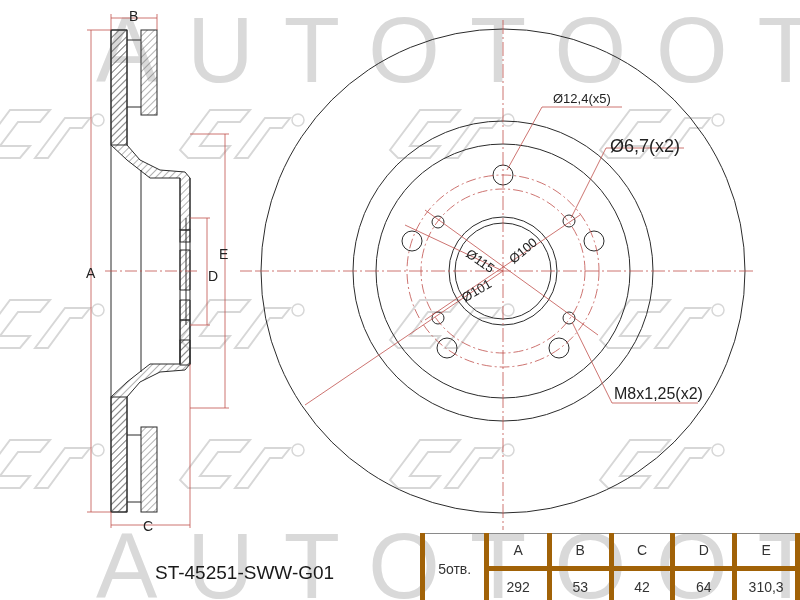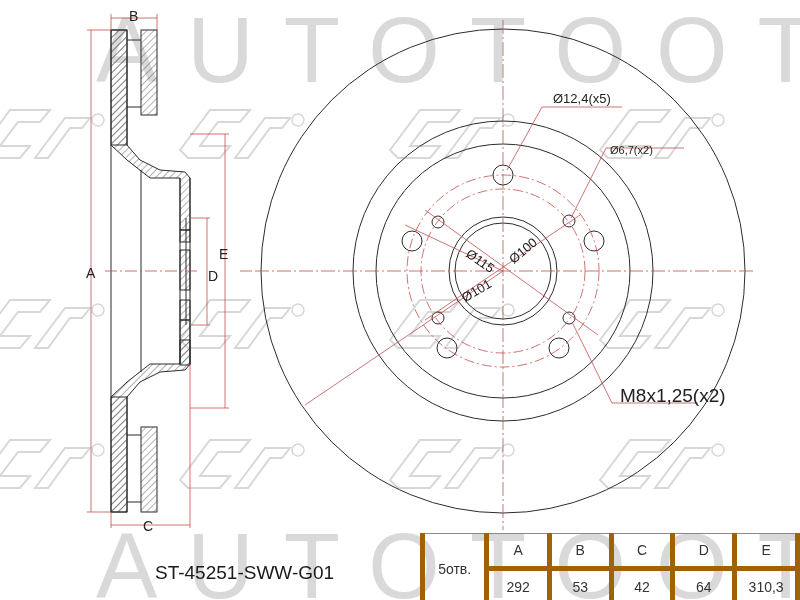--- a/index.html
+++ b/index.html
@@ -140,22 +140,22 @@
   </g>
 </svg>
 
 <span style="position:absolute; left:129px; top:8px; font-size:14px; color:#222;">B</span>
 <span style="position:absolute; left:86px; top:265px; font-size:14px; color:#222;">A</span>
 <span style="position:absolute; left:219px; top:246px; font-size:14px; color:#222;">E</span>
 <span style="position:absolute; left:208px; top:268px; font-size:14px; color:#222;">D</span>
 <span style="position:absolute; left:143px; top:518px; font-size:14px; color:#222;">C</span>
 
 <span style="position:absolute; left:543px; top:91px; font-size:13px; color:#222;margin-left:10px;">Ø12,4(x5)</span>
-<span style="position:absolute; left:610px; top:144px; font-size:11px; color:#222;text-align:right;">Ø6,7(x2)</span>
-<span style="position:absolute; left:614px; top:385px; font-size:19px; color:#222;margin-left:6px;">M8x1,25(x2)</span>
+<span style="position:absolute; left:610px; top:136px; font-size:18px; color:#222;text-align:right;">Ø6,7(x2)</span>
+<span style="position:absolute; left:614px; top:385px; font-size:16px; color:#222;">M8x1,25(x2)</span>
 <span style="position:absolute; left:472px; top:246px; font-size:13px; color:#222; transform:rotate(35deg); transform-origin:left top;">Ø115</span>
 <span style="position:absolute; left:506px; top:255px; font-size:13px; color:#222; transform:rotate(-40deg); transform-origin:left top;">Ø100</span>
 <span style="position:absolute; left:459px; top:292px; font-size:13px; color:#222; transform:rotate(-30deg); transform-origin:left top;">Ø101</span>
 
 <div class="part-number">ST-45251-SWW-G01</div>
 
 <table class="spec-table">
   <tbody>
       <tr>
     <td class="corner" rowspan="2">5отв.</td>

